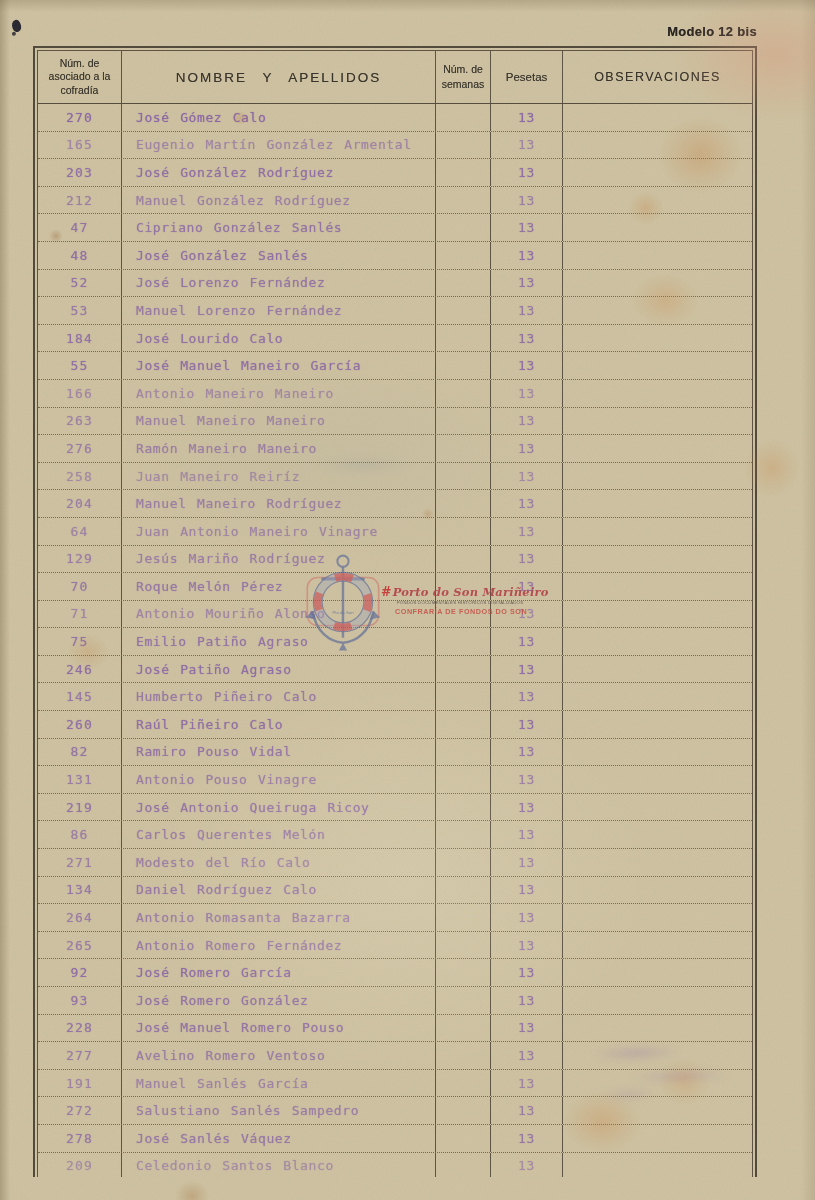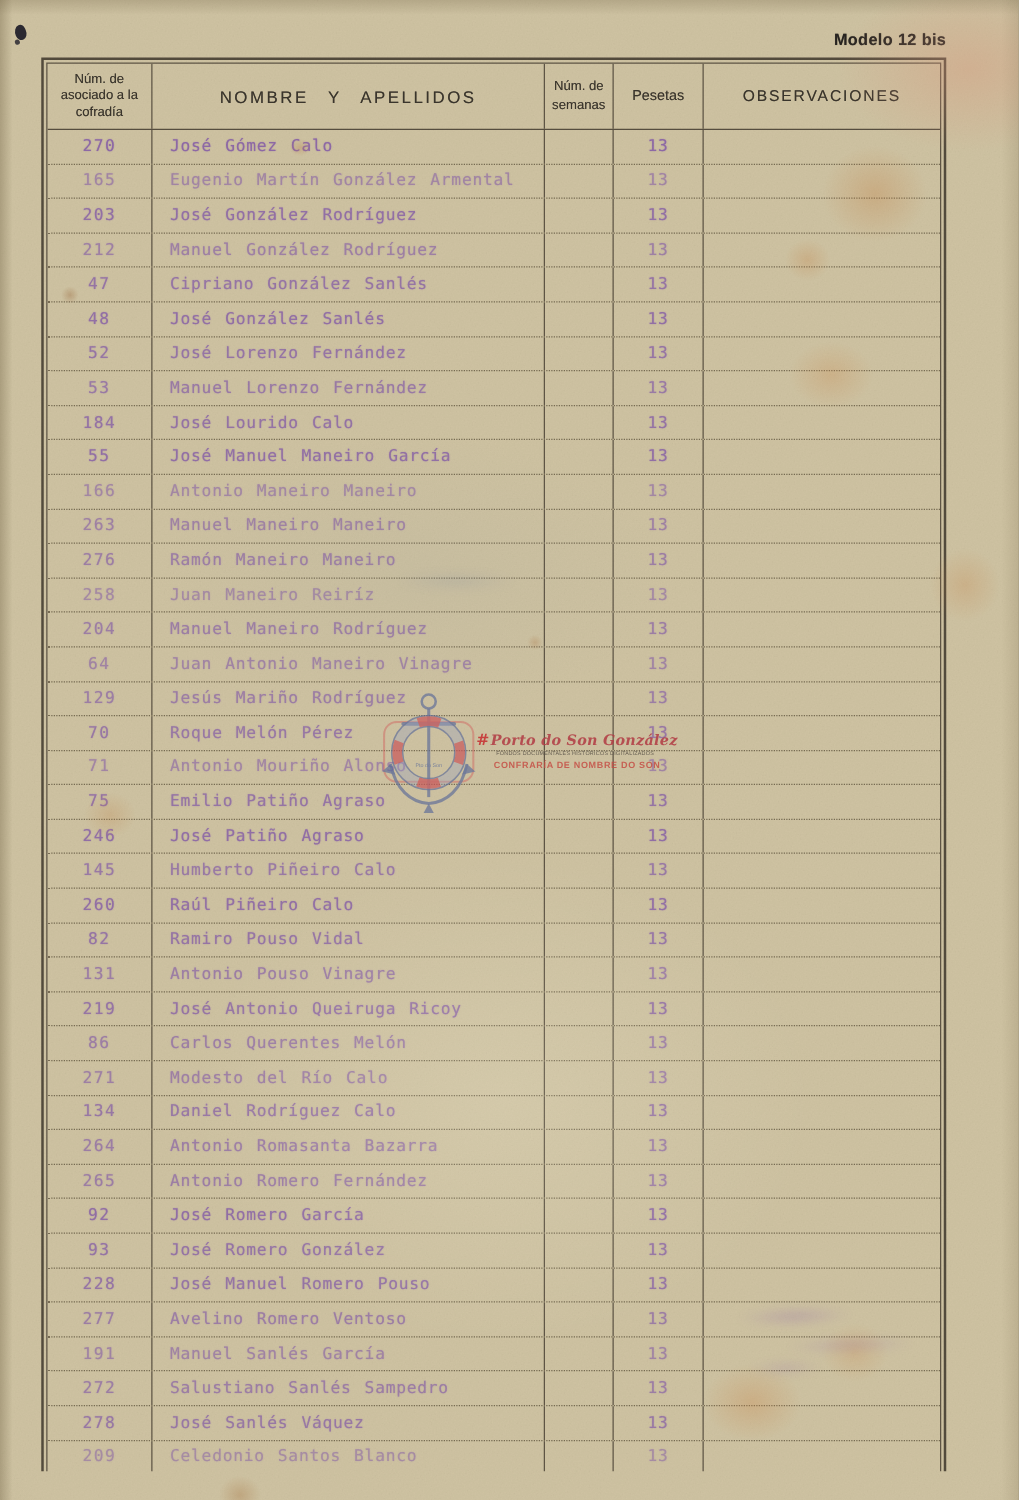--- a/index.html
+++ b/index.html
@@ -847,23 +847,23 @@
         <path d="M75 60 l6.5 6 l-10.5 2.5 z" fill="rgba(91,106,153,.8)" stroke="none"></path>
         <path d="M45 91 l-4 7.5 h8 z" fill="rgba(91,106,153,.8)" stroke="none"></path>
         <circle cx="45" cy="51" r="29" stroke-width="1.3"></circle>
         <circle cx="45" cy="51" r="20.5" stroke-width="1.3"></circle>
         <circle cx="45" cy="51" r="24.75" stroke="rgba(150,160,195,.4)" stroke-width="7.5"></circle>
         <circle cx="45" cy="51" r="24.75" stroke="rgba(207,75,75,.75)" stroke-width="7.5" stroke-dasharray="17.3 21.6" stroke-dashoffset="8.65"></circle>
         <text x="45" y="62.5" font-size="4.2" text-anchor="middle" fill="rgba(91,106,153,.9)" stroke="none" font-family="Liberation Sans, sans-serif">Pto do Son</text>
       </g>
     </svg>
     <div class="wm-text">
-      <div class="wm-script"><span class="wm-hash">#</span><span>Porto do Son González</span></div>
+      <div class="wm-script"><span class="wm-hash">#</span><span>Porto do Son Mariñeiro</span></div>
       <div class="wm-sub">FONDOS DOCUMENTALES HISTÓRICOS DIGITALIZADOS</div>
-      <div class="wm-org">CONFRARÍA DE NOMBRE DO SON</div>
+      <div class="wm-org">CONFRARÍA DE FONDOS DO SON</div>
     </div>
   </div>
 
   <div class="ghost-smudge"></div>
   <div class="ghost-smudge2"></div>
 
   <div class="stains"></div>
 </div>
 
 </body></html>

